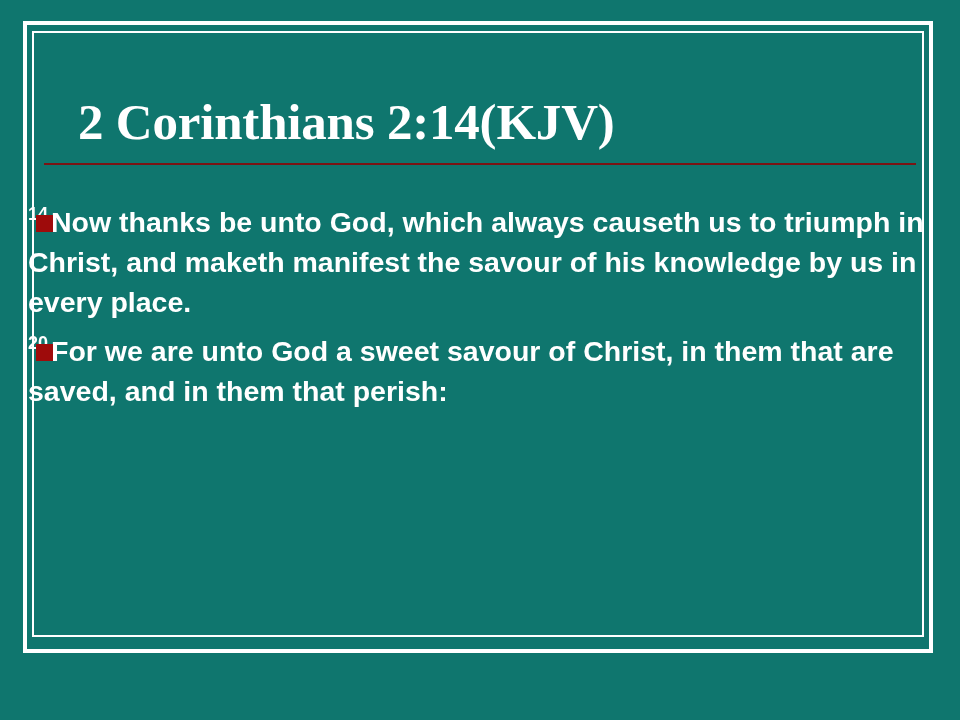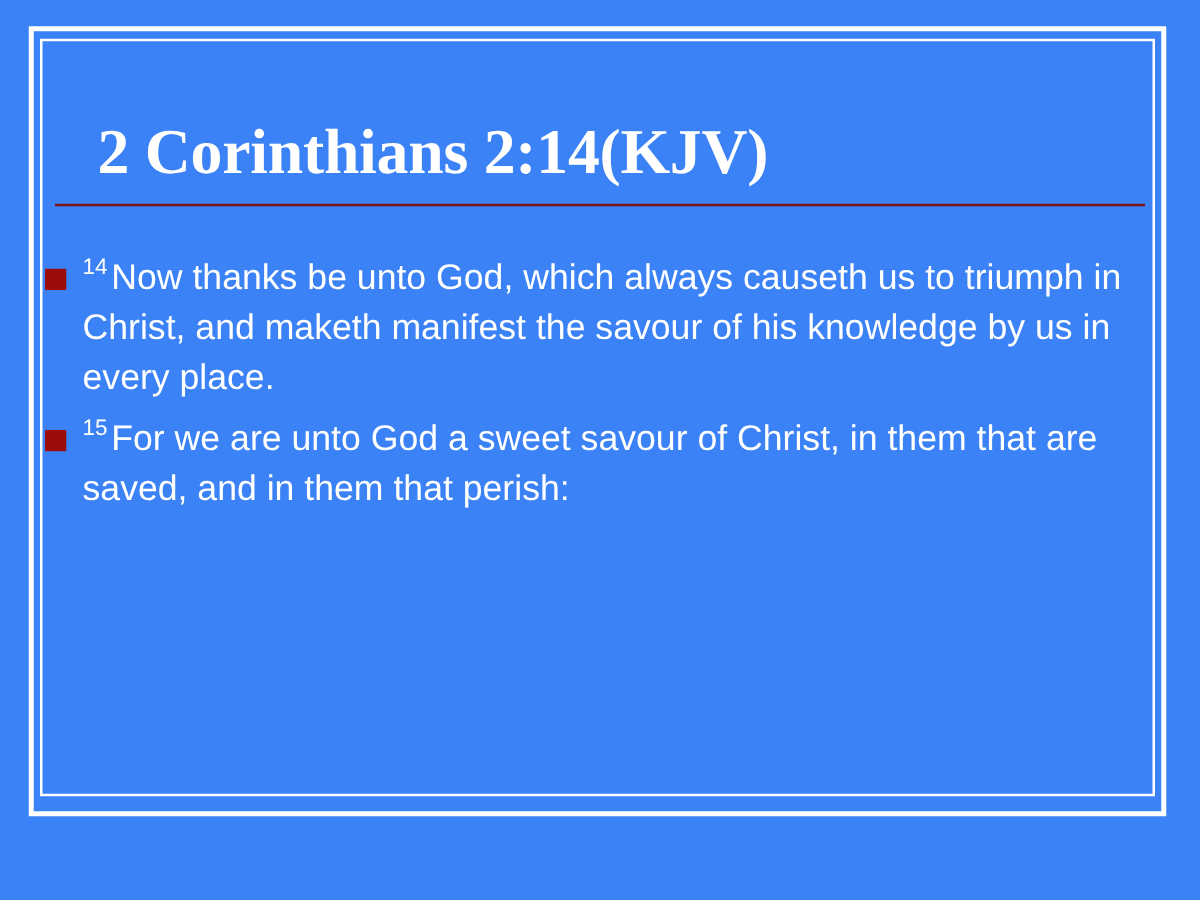--- a/index.html
+++ b/index.html
@@ -13,21 +13,21 @@
     height: 720px;
     overflow: hidden;
     font-family: "Liberation Sans", sans-serif;
   }
 
   
   .slide {
     position: relative;
     width: 960px;
     height: 720px;
-    background: #3b82f6;
+    background: #0f766e;
   }
 
   
   .frame-outer {
     position: absolute;
     left: 23px;
     top: 21px;
     width: 910px;
     height: 632px;
     border: 4px solid #ffffff;
@@ -73,22 +73,22 @@
 
   
   .body-block {
     position: absolute;
     left: 28px;
     top: 202px;
     width: 902px;
   }
   .bullet-row {
     position: relative;
-    padding-left: 38px;
     margin-bottom: 9px;
+    font-weight: bold;
   }
   .bullet-marker {
     position: absolute;
     left: 8px;
     top: 13px;
     width: 17px;
     height: 17px;
     background: #9e0b0b;
   }
   .bullet-text {
@@ -121,18 +121,18 @@
 
   <div class="body-block">
 
     <div class="bullet-row">
       <span class="bullet-marker"></span>
       <p class="bullet-text"><span class="verse-num">14</span><span>Now thanks be unto God, which always causeth us to triumph in Christ, and maketh manifest the savour of his knowledge by us in every place.</span></p>
     </div>
 
     <div class="bullet-row">
       <span class="bullet-marker"></span>
-      <p class="bullet-text"><span class="verse-num">15</span><span>For we are unto God a sweet savour of Christ, in them that are saved, and in them that perish:</span></p>
+      <p class="bullet-text"><span class="verse-num">20</span><span>For we are unto God a sweet savour of Christ, in them that are saved, and in them that perish:</span></p>
     </div>
 
 
   </div>
 </div>
 
 </body></html>

